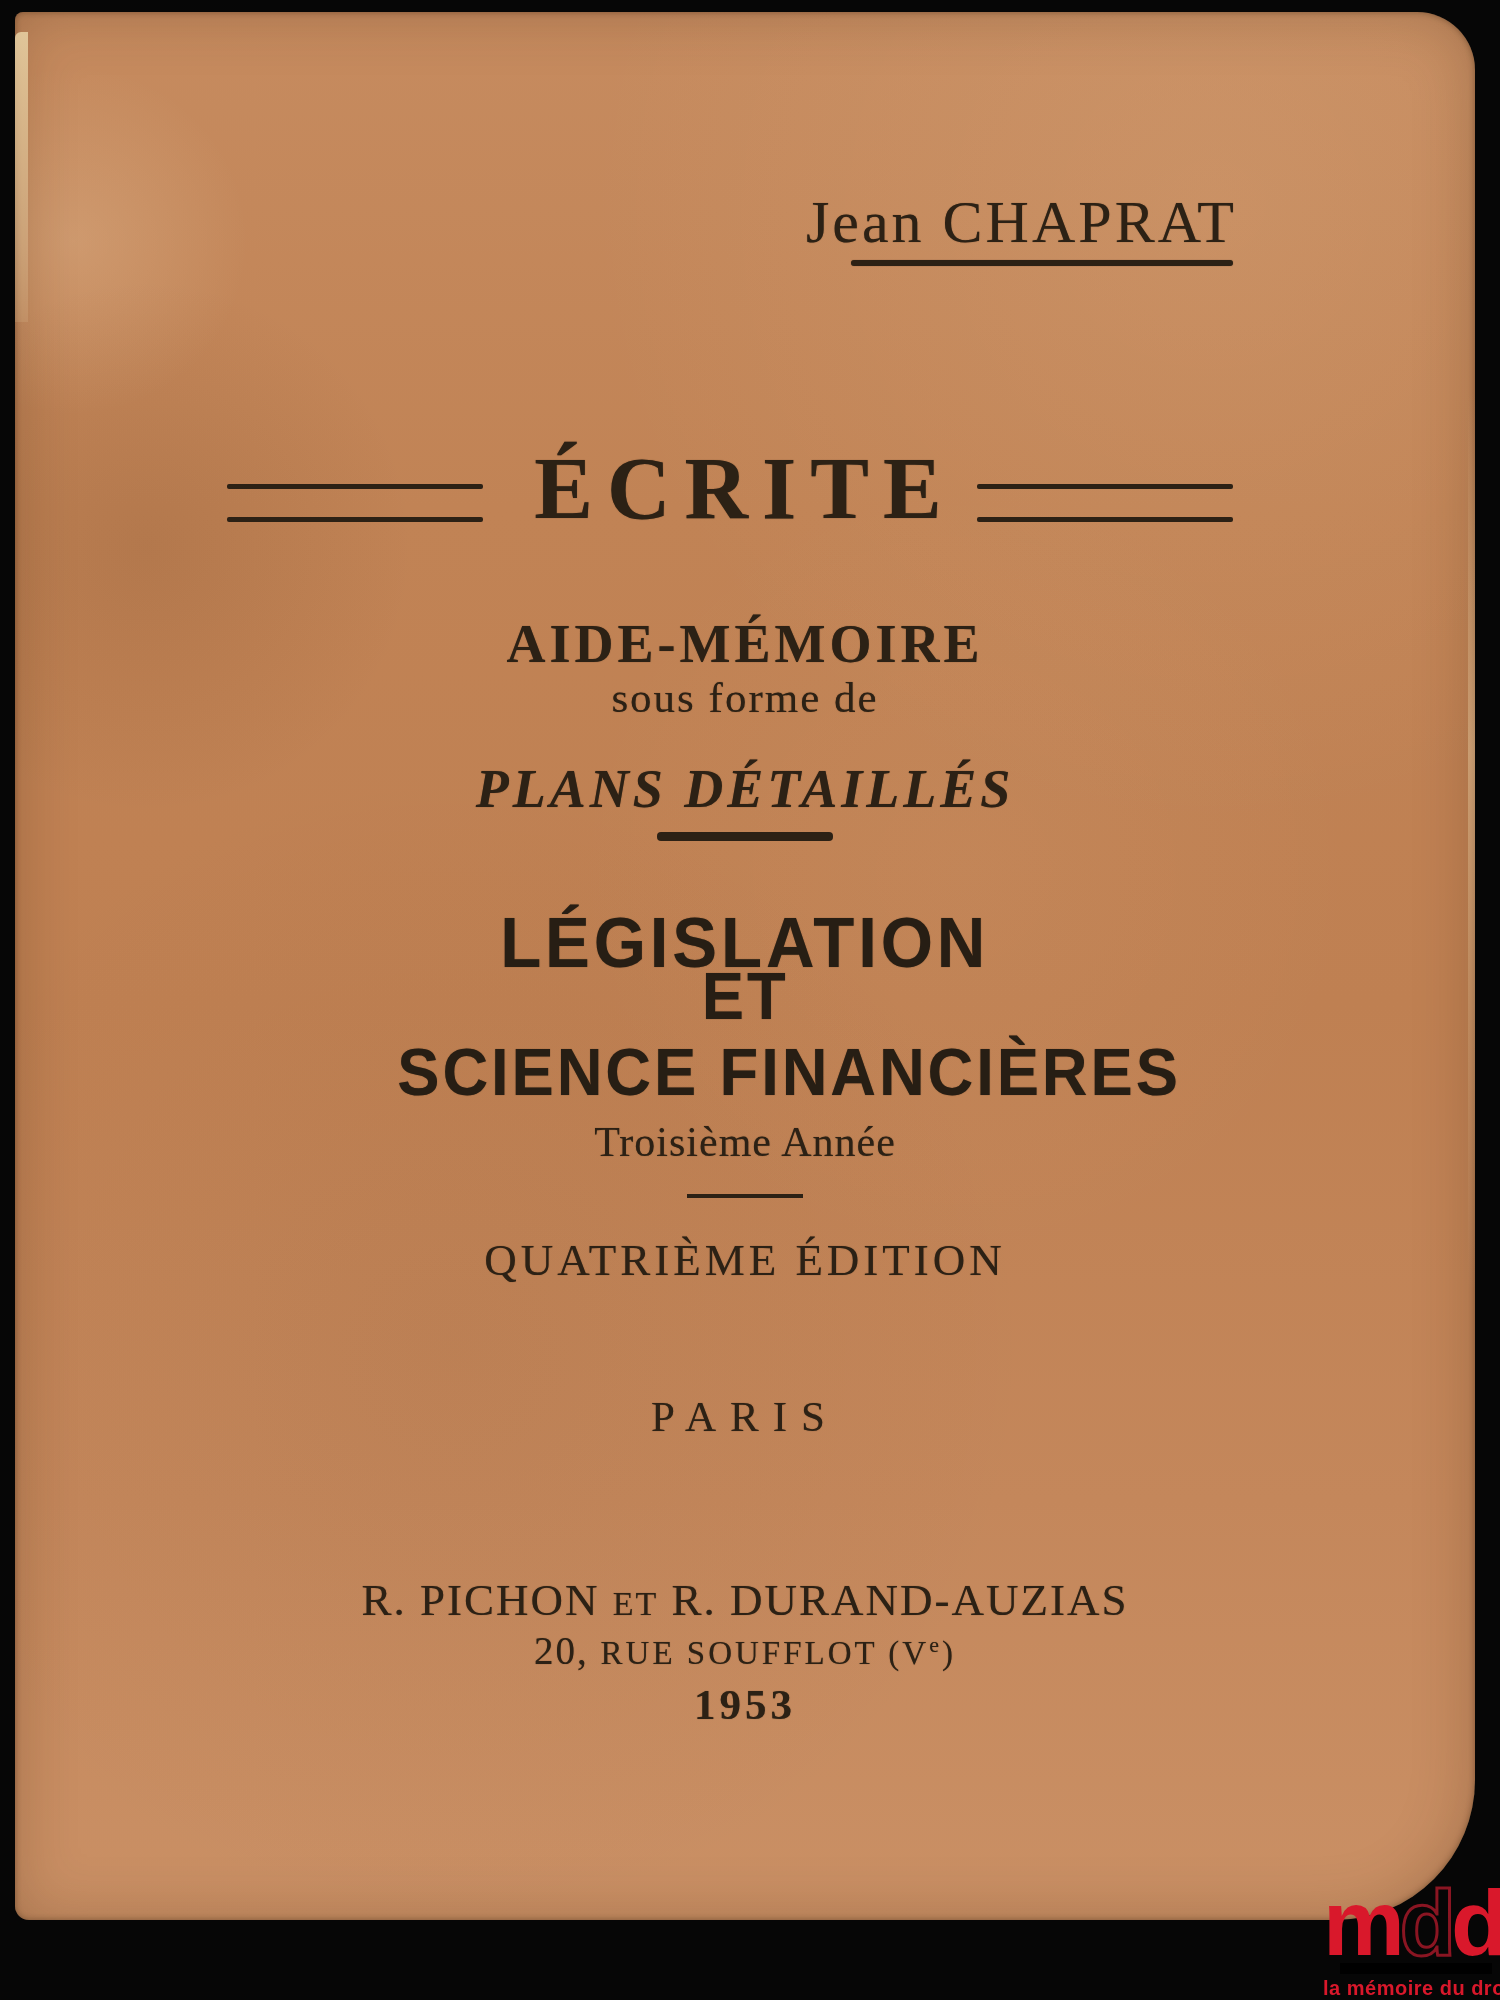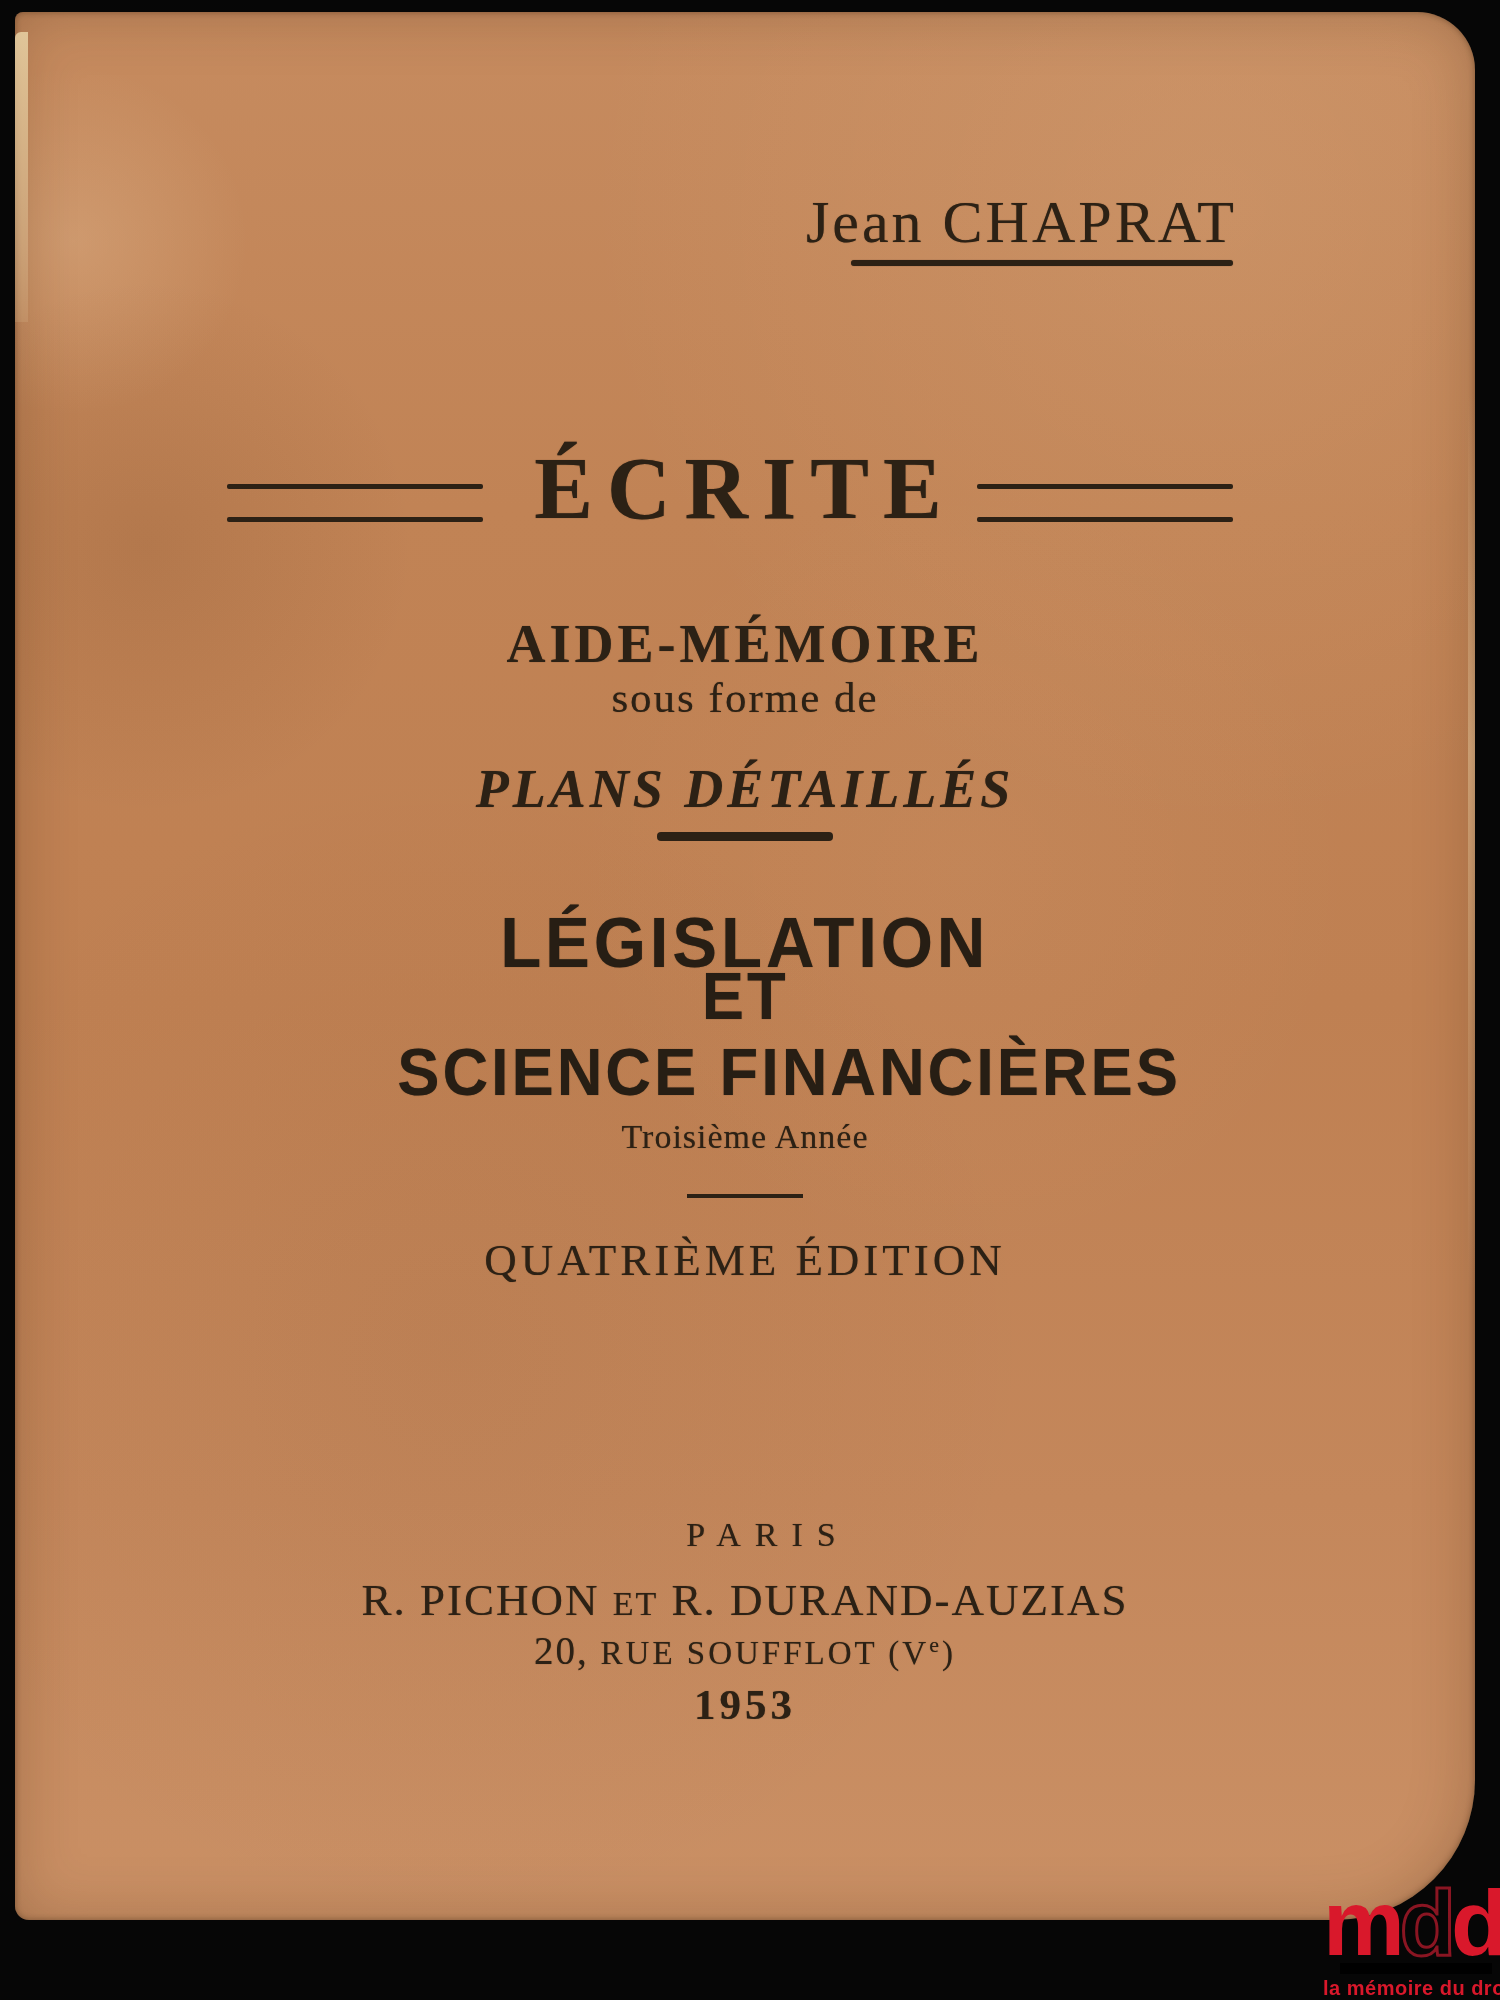--- a/index.html
+++ b/index.html
@@ -52,27 +52,27 @@
 
   .rule-thick{position:absolute;left:50%;transform:translateX(-50%);top:820px;
     width:176px;height:9px;background:#2c2115;border-radius:4px;}
 
   .sans{font-family:"Liberation Sans", sans-serif;}
   .leg1{top:862px;font-size:70px;font-weight:bold;letter-spacing:4px;color:#271e14;margin-top:29px;}
   .leg2{top:946px;font-size:66px;font-weight:bold;letter-spacing:3px;color:#271e14;}
   .leg3{top:1022px;font-size:66px;font-weight:bold;letter-spacing:3px;color:#271e14;margin-left:44px;}
   .leg1 span,.leg2 span,.leg3 span{display:inline-block;transform:scaleX(.96);}
 
-  .annee{top:1106px;font-size:34px;letter-spacing:1px;}
+  .annee{top:1106px;font-size:42px;letter-spacing:1px;}
   .rule-thin{position:absolute;left:50%;transform:translateX(-50%);top:1182px;
     width:116px;height:4px;background:#2c2115;}
   .edition{top:1222px;font-size:45px;letter-spacing:4px;}
 
   
-  .paris{top:1504px;font-size:34px;letter-spacing:14px;padding-left:23px;}
+  .paris{top:1380px;font-size:43px;letter-spacing:14px;}
   .librairie{top:1492px;font-size:42px;font-weight:bold;color:#271e14;}
   .librairie span{display:inline-block;transform:scaleX(.76);letter-spacing:0;}
   .pichon{top:1562px;font-size:45px;letter-spacing:2px;}
   .pichon .small-et{font-size:34px;}
   .address{top:1616px;font-size:39px;letter-spacing:2px;}
   .address .street{font-size:33px;letter-spacing:3px;}
   .address sup{font-size:22px;vertical-align:super;}
   .year{top:1668px;font-size:43px;font-weight:bold;letter-spacing:4px;}
 
   

